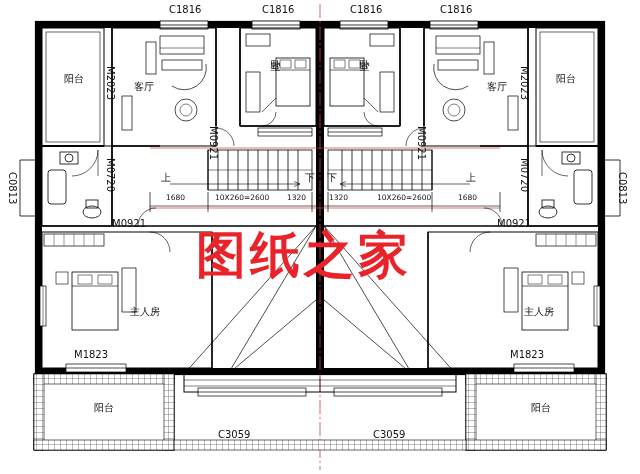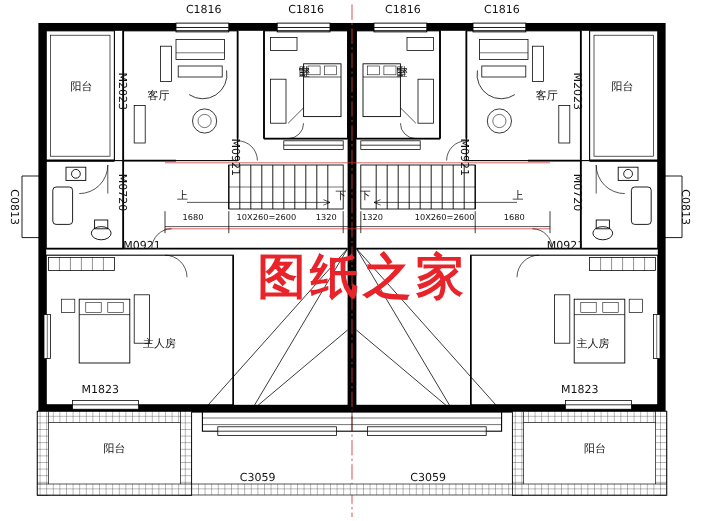--- a/index.html
+++ b/index.html
@@ -2,22 +2,22 @@
 <html><head>
 <meta charset="utf-8">
 <style>
   html,body{margin:0;padding:0;background:#ffffff;}
   body{width:640px;height:474px;overflow:hidden;font-family:"DejaVu Sans","Liberation Sans",sans-serif;}
   #stage{position:relative;width:640px;height:474px;background:#fff;}
   svg{display:block;}
   .lbl{position:absolute;font-size:10px;color:#111;white-space:nowrap;}
   .lbl.v{writing-mode:vertical-rl;text-orientation:mixed;}
   .cn{font-family:"DejaVu Sans","Liberation Sans",sans-serif;}
-  .wm{position:absolute;color:#e8242a;font-weight:bold;font-size:44px;letter-spacing:4px;
-      font-family:Liberation Serif, serif;margin-left:38px;}
+  .wm{position:absolute;color:#e8242a;font-weight:bold;font-size:50px;letter-spacing:4px;
+      font-family:Liberation Serif, serif;}
   .dim{position:absolute;font-size:7.5px;color:#111;white-space:nowrap;}
 </style>
 </head>
 <body>
 
 <div id="stage">
 
   <svg width="640" height="474" viewBox="0 0 640 474">
     <defs>
       <pattern id="hatch" width="4" height="4" patternUnits="userSpaceOnUse" patternTransform="rotate(45)">

